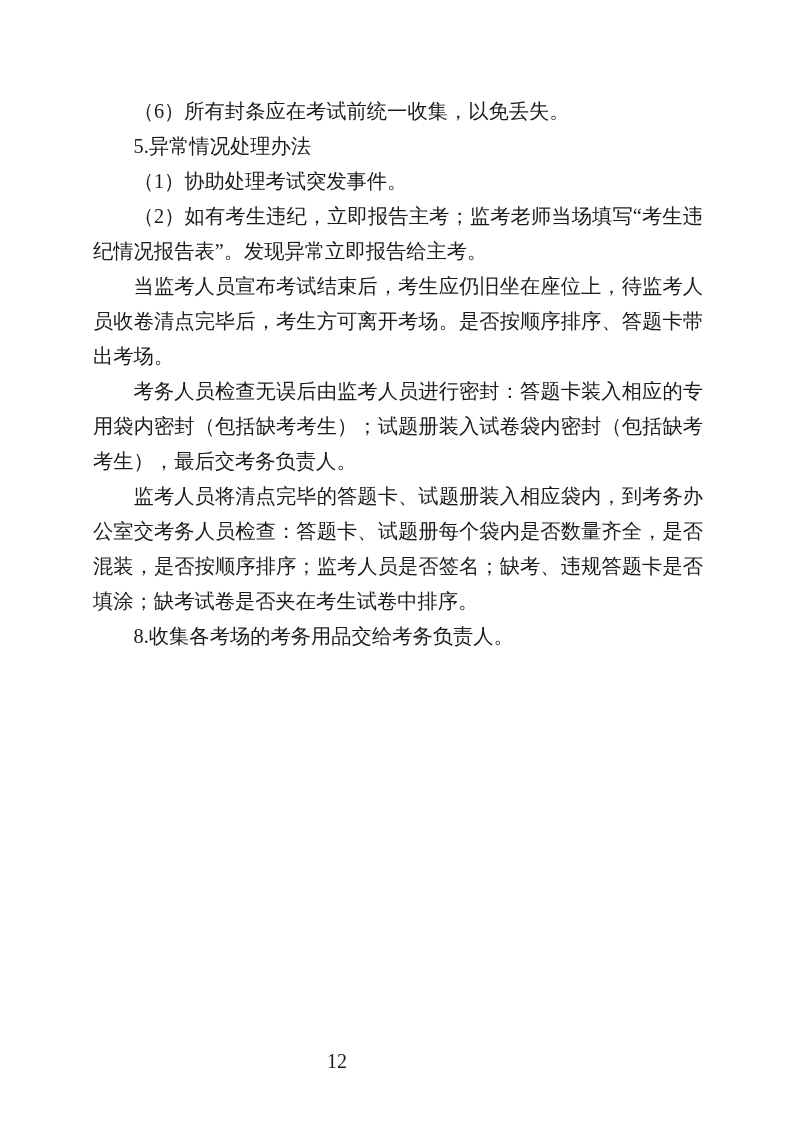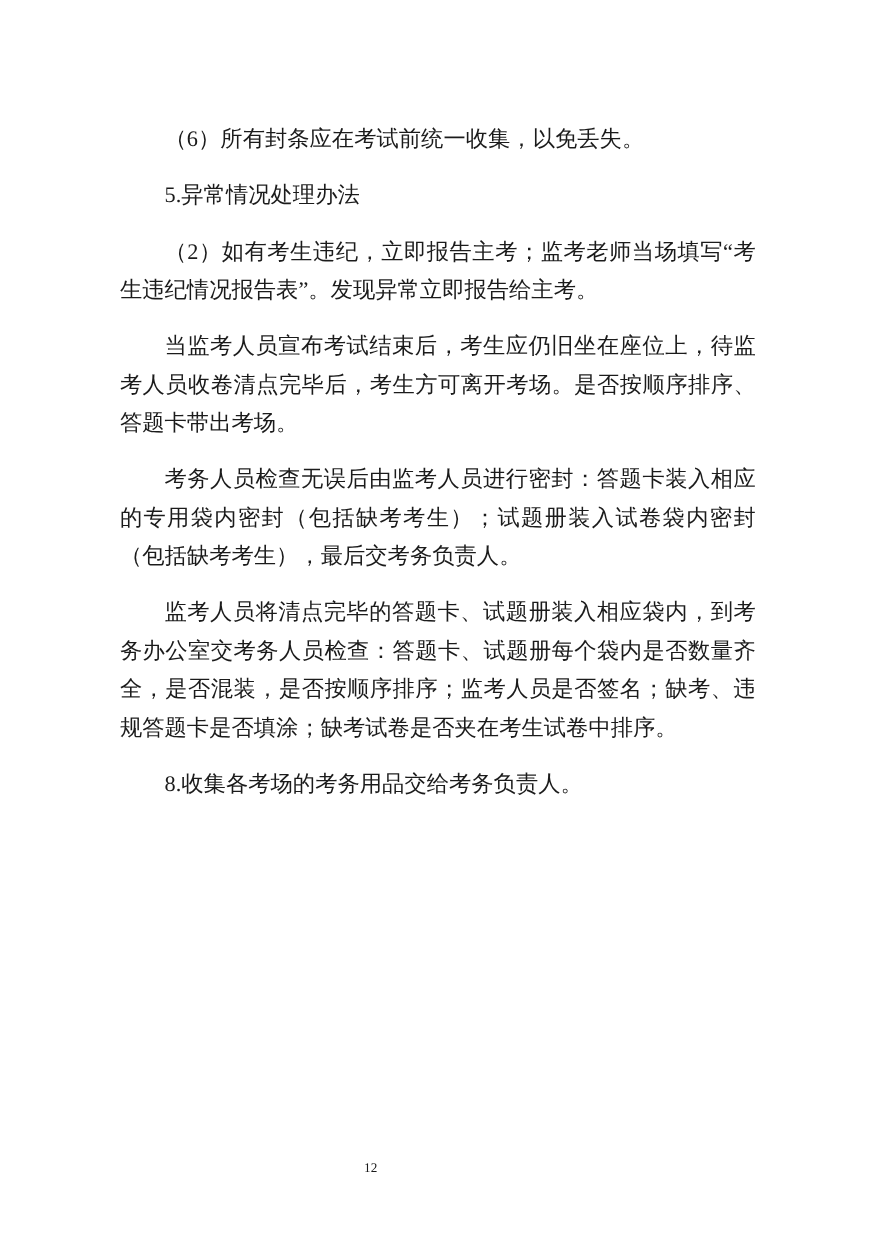--- a/index.html
+++ b/index.html
@@ -26,44 +26,45 @@
     left: 93px;
     width: 610px;
     color: #1b1b1b;
     font-size: 20.3px;
     line-height: 35px;
     text-align: justify;
     text-justify: inter-ideograph;
     letter-spacing: 0;
   }
   .content p {
-    margin: 16px;
+    margin: 0;
     padding: 0;
     text-indent: 2em;
     word-break: break-all;
   }
   .footer {
     position: absolute;
     top: 1050px;
     left: 0;
     width: 674px;
     text-align: center;
     color: #1b1b1b;
-    font-size: 12px;
+    font-size: 20px;
     line-height: 22px;
     font-family: "Liberation Serif", "DejaVu Serif", serif;
   }
 </style>
 </head>
 <body>
 
 <div class="page">
   <div class="content">
     <p>（6）所有封条应在考试前统一收集，以免丢失。</p>
     <p>5.异常情况处理办法</p>
+    <p>（1）协助处理考试突发事件。</p>
     <p>（2）如有考生违纪，立即报告主考；监考老师当场填写“考生违纪情况报告表”。发现异常立即报告给主考。</p>
     <p>当监考人员宣布考试结束后，考生应仍旧坐在座位上，待监考人员收卷清点完毕后，考生方可离开考场。是否按顺序排序、答题卡带出考场。</p>
     <p>考务人员检查无误后由监考人员进行密封：答题卡装入相应的专用袋内密封（包括缺考考生）；试题册装入试卷袋内密封（包括缺考考生），最后交考务负责人。</p>
     <p>监考人员将清点完毕的答题卡、试题册装入相应袋内，到考务办公室交考务人员检查：答题卡、试题册每个袋内是否数量齐全，是否混装，是否按顺序排序；监考人员是否签名；缺考、违规答题卡是否填涂；缺考试卷是否夹在考生试卷中排序。</p>
     <p>8.收集各考场的考务用品交给考务负责人。</p>
   </div>
   <div class="footer">12</div>
 </div>
 
 </body></html>

